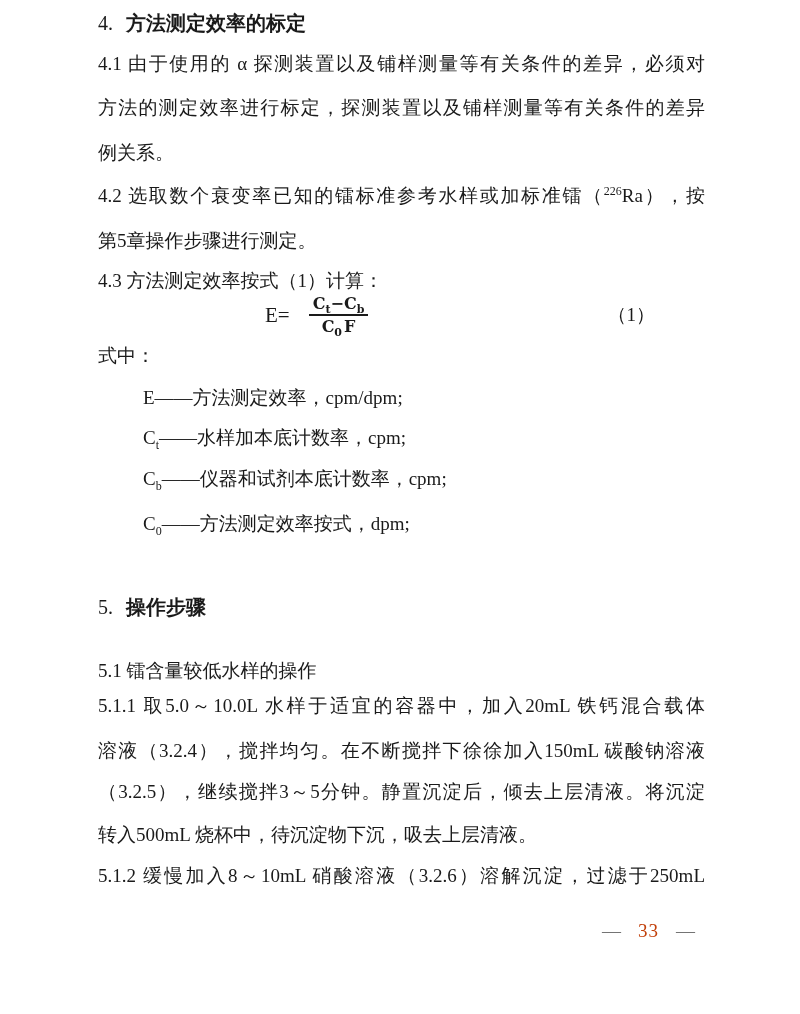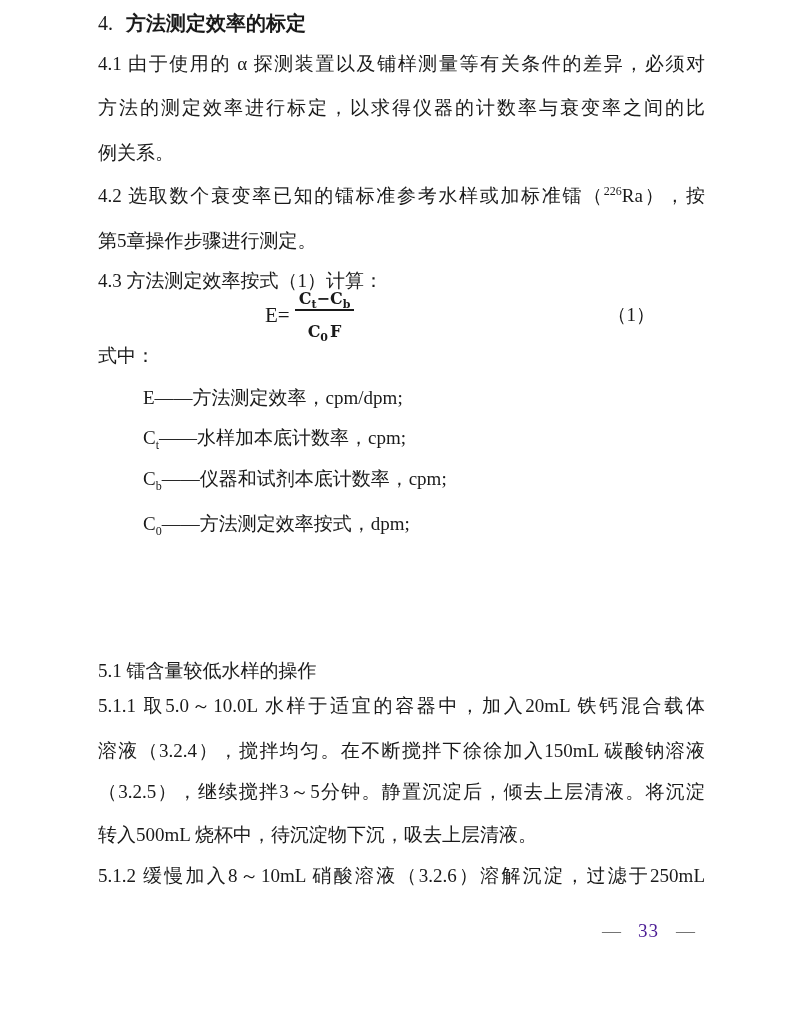--- a/index.html
+++ b/index.html
@@ -46,32 +46,32 @@
     align-items: center;
   }
   .eq-lhs {
     margin-left: 167px;
     font-size: 21px;
   }
   .frac {
     display: inline-flex;
     flex-direction: column;
     align-items: center;
-    margin-left: 5px;
+    margin-left: 19px;
     font-size: 16px;
     font-weight: bold;
     line-height: 1.2;
     font-family: "DejaVu Serif", "Liberation Serif", serif;
   }
   .frac .frac-num {
     padding: 0 4px 1px 4px;
     border-bottom: 2px solid #1a1a1a;
     white-space: nowrap;
   }
-  .frac .frac-den { padding-top: 11px; white-space: nowrap; }
+  .frac .frac-den { padding-top: 1px; white-space: nowrap; }
   .frac sub { font-size: 11px; }
   .frac .den-f { margin-left: 2px; }
   .eq-number {
     margin-left: auto;
     margin-right: 50px;
     font-size: 19px;
   }
   
   .def-sym { font-size: 19px; }
   
@@ -81,33 +81,33 @@
     left: 98px;
     width: 607px;
     display: flex;
     justify-content: flex-end;
     align-items: center;
     gap: 17px;
     padding-right: 10px;
     font-size: 19px;
   }
   .footer .dash { color: #6e6e6e; }
-  .footer .pnum { color: #4c1d95; letter-spacing: 1px; }
+  .footer .pnum { color: #c2410c; letter-spacing: 1px; }
 </style>
 </head>
 <body>
 
 <div class="page">
 
   <div class="tline heading" style="top:10px">
     <span class="h-num">4.</span><span class="h-title">方法测定效率的标定</span>
   </div>
 
   <div class="tline just" style="top:50px">4.1 由于使用的 α 探测装置以及铺样测量等有关条件的差异，必须对</div>
-  <div class="tline just" style="top:94px">方法的测定效率进行标定，以求得仪器的计数率与衰变率之间的比</div>
+  <div class="tline just" style="top:94px">方法的测定效率进行标定，探测装置以及铺样测量等有关条件的差异</div>
   <div class="tline" style="top:139px">例关系。</div>
 
   <div class="tline just" style="top:182px"><span>4.2 选取数个衰变率已知的镭标准参考水样或加标准镭（</span><sup>226</sup><span>Ra），按</span></div>
   <div class="tline" style="top:227px">第5章操作步骤进行测定。</div>
 
   <div class="tline" style="top:267px">4.3 方法测定效率按式（1）计算：</div>
 
   <div class="equation-row">
     <span class="eq-lhs">E=</span>
     <span class="frac">
@@ -117,20 +117,23 @@
     <span class="eq-number">（1）</span>
   </div>
 
   <div class="tline" style="top:342px">式中：</div>
 
   <div class="tline indent" style="top:384px"><span class="def-sym">E</span><sub></sub><span>——方法测定效率，cpm/dpm;</span></div>
   <div class="tline indent" style="top:424px"><span class="def-sym">C</span><sub>t</sub><span>——水样加本底计数率，cpm;</span></div>
   <div class="tline indent" style="top:465px"><span class="def-sym">C</span><sub>b</sub><span>——仪器和试剂本底计数率，cpm;</span></div>
   <div class="tline indent" style="top:510px"><span class="def-sym">C</span><sub>0</sub><span>——方法测定效率按式，dpm;</span></div>
 
+  <div class="tline heading" style="top:594px">
+    <span class="h-num">5.</span><span class="h-title">操作步骤</span>
+  </div>
 
   <div class="tline" style="top:657px">5.1 镭含量较低水样的操作</div>
 
   <div class="tline just" style="top:692px">5.1.1 取5.0～10.0L 水样于适宜的容器中，加入20mL 铁钙混合载体</div>
   <div class="tline just" style="top:737px">溶液（3.2.4），搅拌均匀。在不断搅拌下徐徐加入150mL 碳酸钠溶液</div>
   <div class="tline just" style="top:778px">（3.2.5），继续搅拌3～5分钟。静置沉淀后，倾去上层清液。将沉淀</div>
   <div class="tline" style="top:821px">转入500mL 烧杯中，待沉淀物下沉，吸去上层清液。</div>
 
   <div class="tline just" style="top:862px">5.1.2 缓慢加入8～10mL 硝酸溶液（3.2.6）溶解沉淀，过滤于250mL</div>
 

